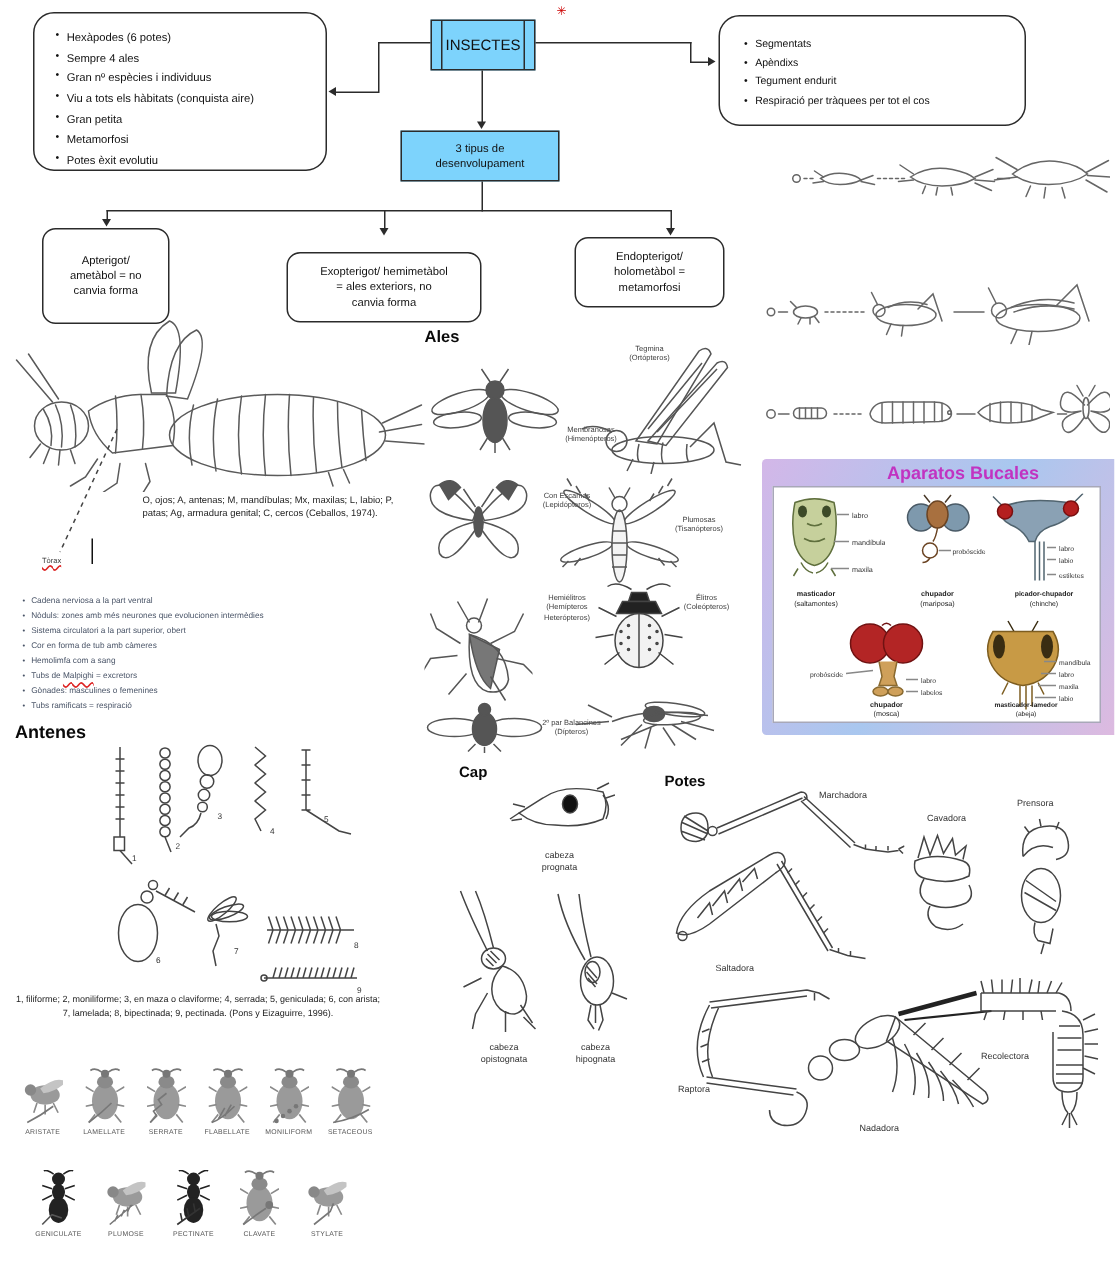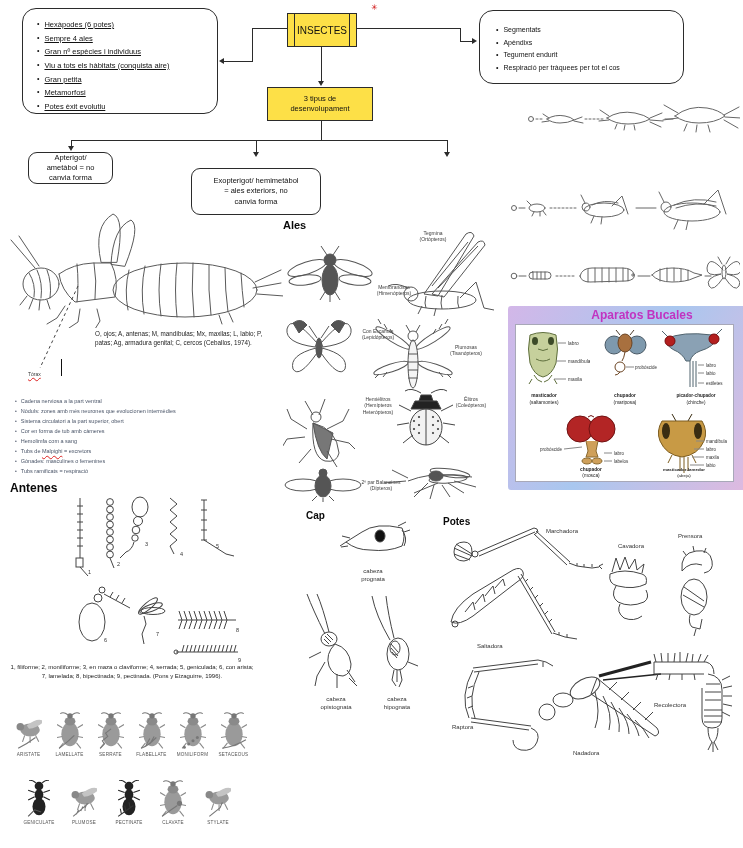--- a/index.html
+++ b/index.html
@@ -1,28 +1,28 @@
 <!DOCTYPE html>
 <html><head>
 <meta charset="utf-8">
 <style>
   html,body{margin:0;padding:0;background:#fff;font-family:"Liberation Sans",sans-serif;}
   #page{position:relative;width:743px;height:848px;background:#fff;overflow:hidden;color:#111;}
   .abs{position:absolute;}
   .rbox{position:absolute;border:1.3px solid #2b2b2b;border-radius:14px;background:#fff;box-sizing:border-box;}
-  .sqbox{position:absolute;border:1.3px solid #2b2b2b;background:#fde047;box-sizing:border-box;}
+  .sqbox{position:absolute;border:1.3px solid #2b2b2b;background:#7dd3fc;box-sizing:border-box;}
   .hline{position:absolute;height:1.3px;background:#2b2b2b;}
   .vline{position:absolute;width:1.3px;background:#2b2b2b;}
   .arr{position:absolute;width:0;height:0;border:solid transparent;}
   .arr.down{border-width:5px 3.5px 0 3.5px;border-top-color:#2b2b2b;}
   .arr.left{border-width:3.5px 5px 3.5px 0;border-right-color:#2b2b2b;}
   .arr.right{border-width:3.5px 0 3.5px 5px;border-left-color:#2b2b2b;}
   .bul{display:flex;gap:5px;align-items:flex-start;margin:2px 0;}
   .bul .d{font-size:7px;line-height:1.5;}
-  .leftbox .bul span.t{font-size:7.5px;line-height:1.55;text-decoration:underline;}
+  .leftbox .bul span.t{font-size:7.5px;line-height:1.55;}
   .rightbox .bul span.t{font-size:7px;line-height:1.45;}
   .ctr{display:flex;align-items:center;justify-content:center;text-align:center;}
   .prel{white-space:pre-line;}
   .sec-title{position:absolute;font-weight:bold;color:#0a0a0a;}
   .lbl{position:absolute;font-size:5px;color:#3d3d3d;line-height:1.25;text-align:center;white-space:pre-line;}
   .leg-lbl{position:absolute;font-size:6px;color:#333;}
   .notes{position:absolute;left:15px;top:396px;width:256px;}
   .notes .bul{margin:1.2px 0;gap:4px;}
   .notes .d{font-size:5px;line-height:1.7;color:#4a5568;}
   .notes .t{font-size:5.5px;line-height:1.6;color:#4a5568;}
@@ -145,29 +145,34 @@
 
   <div class="vline" style="left:321px;top:121px;height:20px;"></div>
   <div class="hline" style="left:71px;top:140px;width:377px;"></div>
   <div class="vline" style="left:71px;top:140px;height:7px;"></div>
   <div class="arr down" style="left:68px;top:146px;"></div>
   <div class="vline" style="left:256px;top:140px;height:13px;"></div>
   <div class="arr down" style="left:253px;top:152px;"></div>
   <div class="vline" style="left:447px;top:140px;height:13px;"></div>
   <div class="arr down" style="left:444px;top:152px;"></div>
 
-  <div class="rbox ctr" style="left:28px;top:152px;width:85px;height:32px;border-radius:9px;">
+  <div class="rbox ctr" style="left:28px;top:152px;width:85px;height:64px;border-radius:9px;">
     <span class="prel" style="font-size:7.5px;line-height:1.35;">Apterigot/
 ametàbol = no
 canvia forma</span>
   </div>
   <div class="rbox ctr" style="left:191px;top:158px;width:130px;height:47px;border-radius:9px;margin-top:10px;">
     <span class="prel" style="font-size:7.5px;line-height:1.35;">Exopterigot/ hemimetàbol
 = ales exteriors, no
 canvia forma</span>
+  </div>
+  <div class="rbox ctr" style="left:383px;top:158px;width:100px;height:47px;border-radius:9px;">
+    <span class="prel" style="font-size:7.5px;line-height:1.35;">Endopterigot/
+holometàbol =
+metamorfosi</span>
   </div>
 
   <svg class="abs" style="left:525px;top:95px;" width="215" height="45" viewBox="0 0 215 45">
     <g stroke="#666" fill="none" stroke-width="1" stroke-linecap="round">
       <circle cx="6" cy="24" r="2.5"></circle>
         <path d="M11 24 h8" stroke-dasharray="2 2"></path>
       <g transform="translate(22,18)">
           <path d="M0 6 q8 -5 18 -3 q6 1 9 4 q-6 3 -14 3 q-8 0 -13 -4z"></path>
           <path d="M2 5 l-6 -4 M2 8 l-7 1 M27 7 l8 -3 M27 8 l9 2"></path>
         </g>

